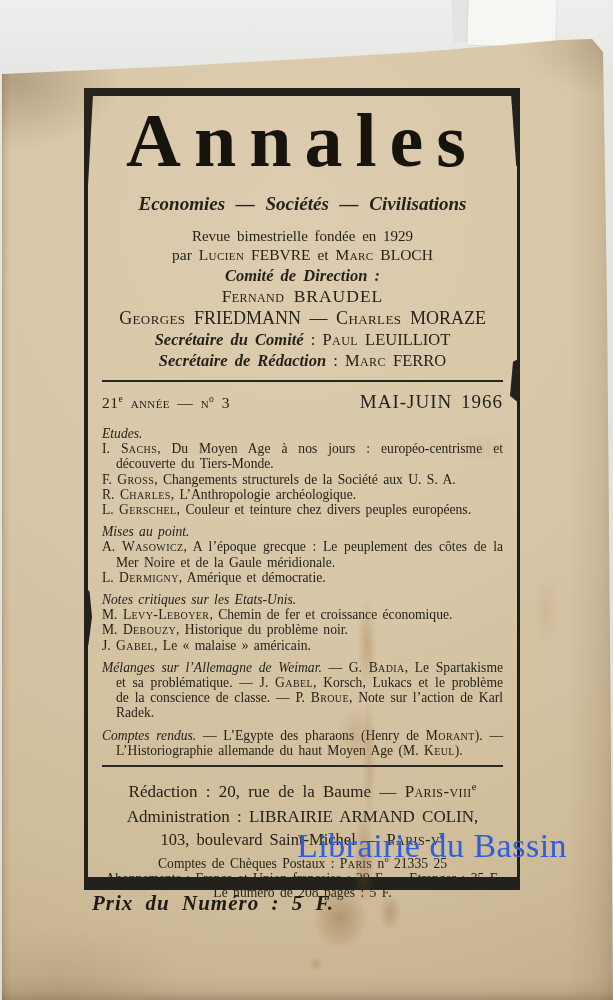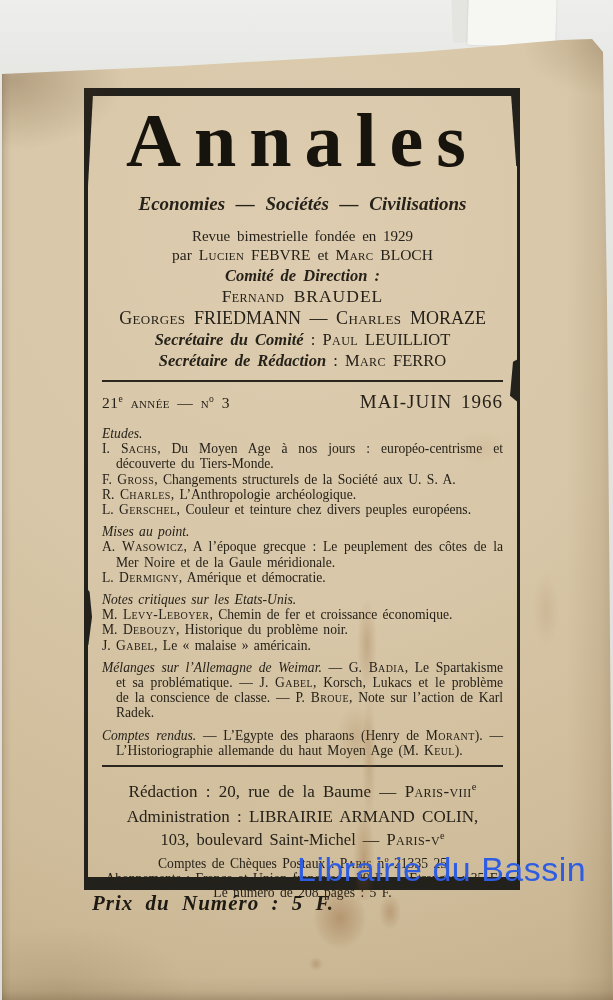--- a/index.html
+++ b/index.html
@@ -84,21 +84,21 @@
     background:radial-gradient(34px 40px at 54px 46px, rgba(132,82,36,.34), rgba(132,82,36,.10) 60%, rgba(132,82,36,0) 78%),
                radial-gradient(16px 26px at 104px 40px, rgba(132,82,36,.28), rgba(132,82,36,0) 70%),
                radial-gradient(10px 10px at 30px 92px, rgba(132,82,36,.25), rgba(132,82,36,0) 70%);}
   .st-mid{left:316px;top:688px;width:76px;height:96px;
     background:radial-gradient(26px 40px at 40px 48px, rgba(142,95,48,.18), rgba(142,95,48,0) 75%);}
   .st-right{left:516px;top:540px;width:64px;height:150px;
     background:radial-gradient(18px 50px at 30px 70px, rgba(140,95,50,.12), rgba(140,95,50,0) 75%);}
   .st-faint{left:436px;top:416px;width:90px;height:64px;
     background:radial-gradient(34px 22px at 45px 32px, rgba(150,105,60,.09), rgba(150,105,60,0) 75%);}
 
-  .watermark{position:absolute;left:297px;top:851px;font-family:Liberation Sans, sans-serif;
+  .watermark{position:absolute;left:297px;top:828px;font-family:Liberation Serif, serif;
              font-size:34px;line-height:36px;color:#2e5de2;letter-spacing:.5px;white-space:nowrap;}
 </style>
 </head>
 <body>
 
 <div class="photo">
   <div class="tab tab2"></div>
   <div class="tab tab1"></div>
 
   <div class="cover">

